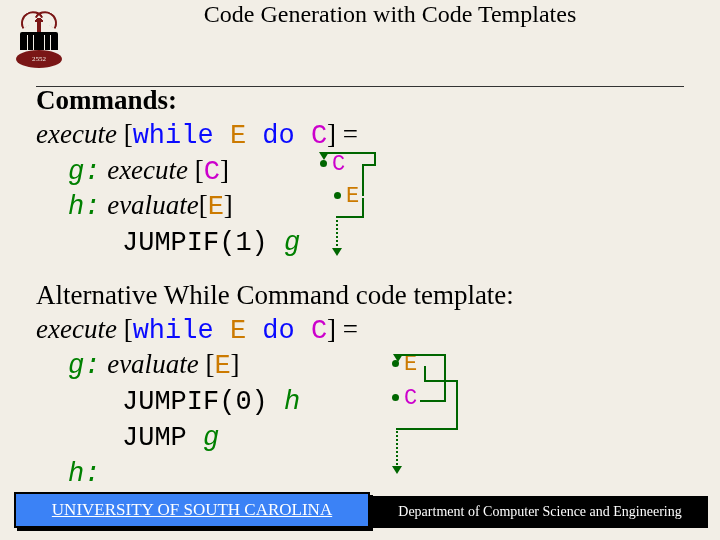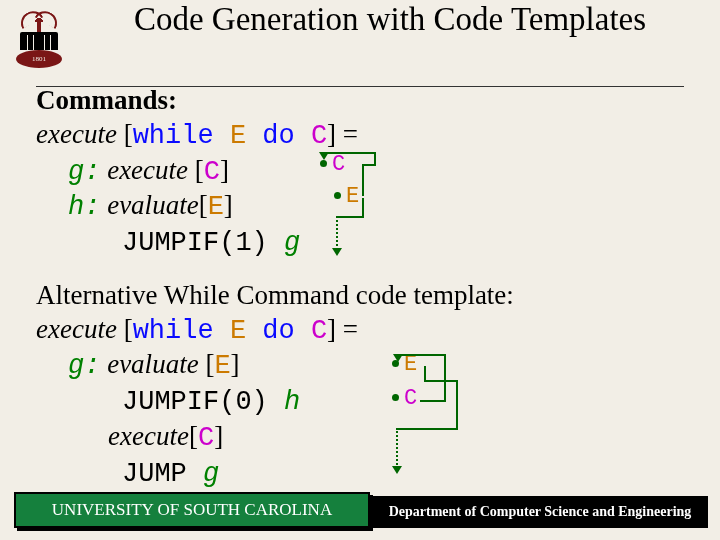--- a/index.html
+++ b/index.html
@@ -75,21 +75,21 @@
     text-align:center;
     line-height:18px;
   }
 
   .title {
     position: absolute;
     top: 2px;
     left: 70px;
     right: 10px;
     text-align: center;
-    font-size: 33px;
+    font-size: 24px;
     line-height: 1.05;
   }
 
   .hr {
     position:absolute;
     left:36px; right:36px; top:86px;
     border-top:1px solid #333;
   }
 
   .body {
@@ -139,50 +139,51 @@
     border-top:8px solid #006600;
   }
 
   
   .banner-left {
     position:absolute;
     left:14px;
     bottom:12px;
     width:352px;
     height:32px;
-    background:#15803d;
+    background:#3b82f6;
     border:2px solid #000;
     box-shadow: 3px 3px 0 #000;
     color:#fff;
     font-size:17px;
     text-align:center;
     line-height:32px;
+    text-decoration:underline;
   }
   .banner-right {
     position:absolute;
     right:12px;
     bottom:12px;
     width:336px;
     height:32px;
     background:#000;
     color:#fff;
-    font-weight:bold;
+    font-weight:normal;
     font-size:14px;
     text-align:center;
     line-height:32px;
   }
 </style>
 </head>
 <body>
 <div class="slide">
 
   <div class="logo">
     <div class="fronds"></div>
     <div class="gate"></div>
-    <div class="oval">1801</div>
+    <div class="oval">2552</div>
   </div>
 
   <div class="title">Code Generation with Code Templates</div>
 
   <div class="hr"></div>
 
   <div class="body">
 
     <div>
       <b>Commands:</b>
@@ -214,23 +215,20 @@
     </div>
 
     <div class="ind1">
       <span class="mono lbl">g:</span><span class="it"> evaluate </span><span>[</span><span class="mono evar">E</span><span>]</span>
     </div>
 
     <div class="ind2">
       <span class="mono">JUMPIF(0) </span><span class="mono lbl">h</span>
     </div>
 
-    <div class="ind2" style="margin-left:72px">
-      <span class="it">execute</span><span>[</span><span class="mono cvar">C</span><span>]</span>
-    </div>
 
     <div class="ind2">
       <span class="mono">JUMP </span><span class="mono lbl">g</span>
     </div>
 
     <div class="ind1">
       <span class="mono lbl">h:</span>
     </div>
 
   </div>

